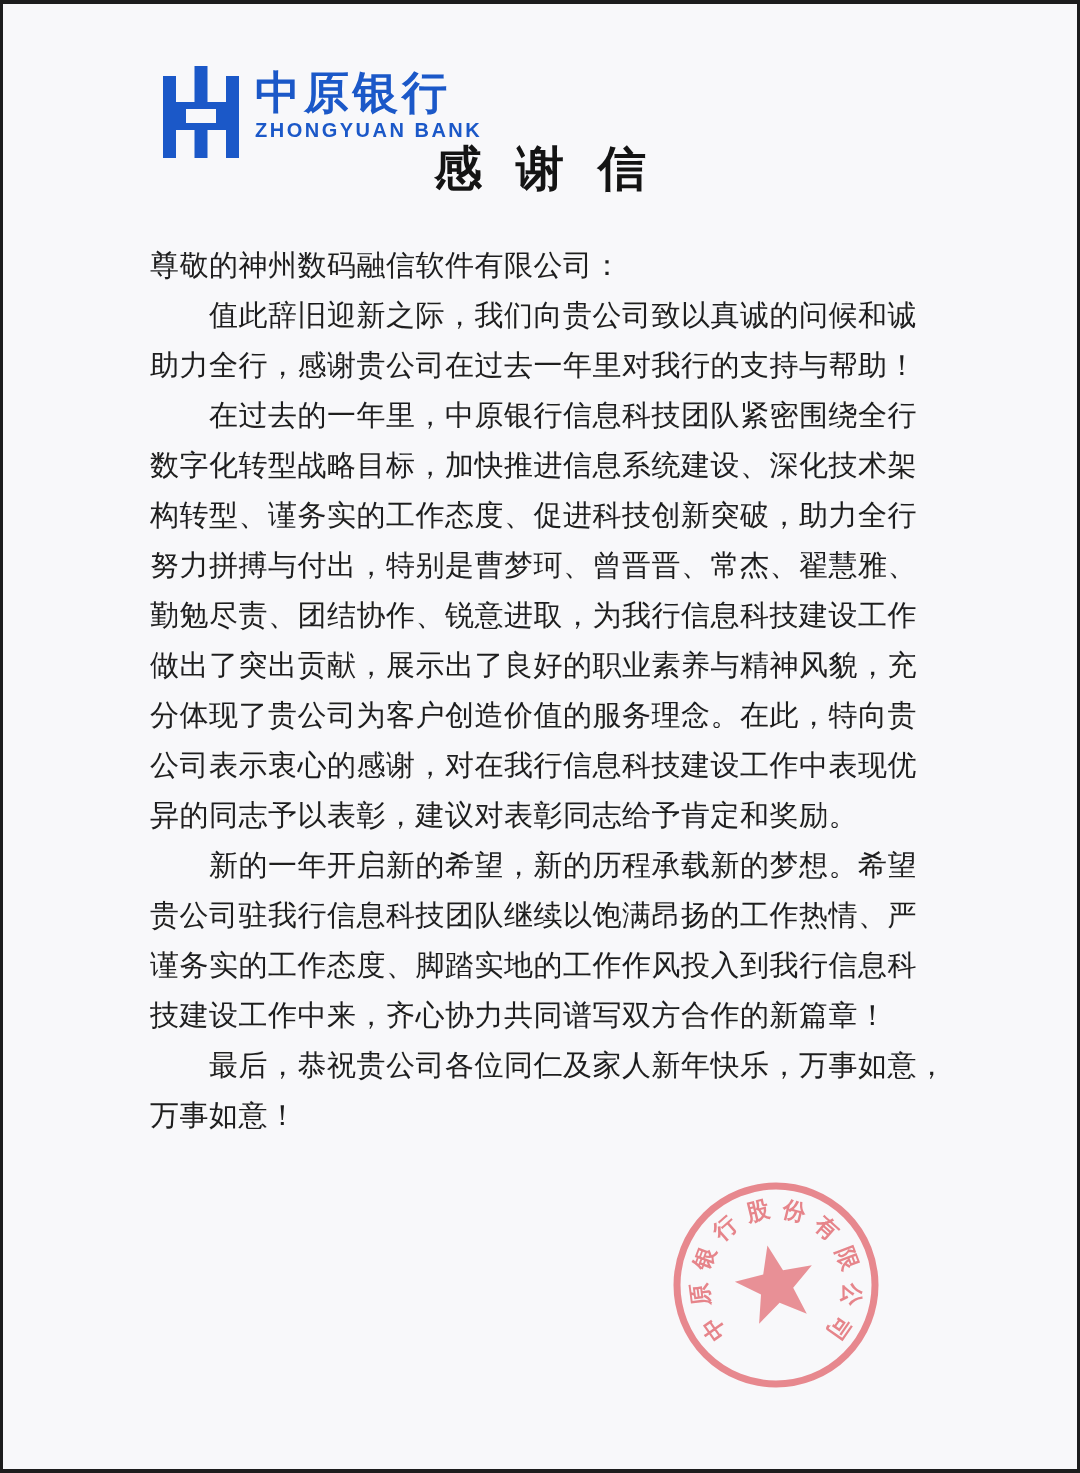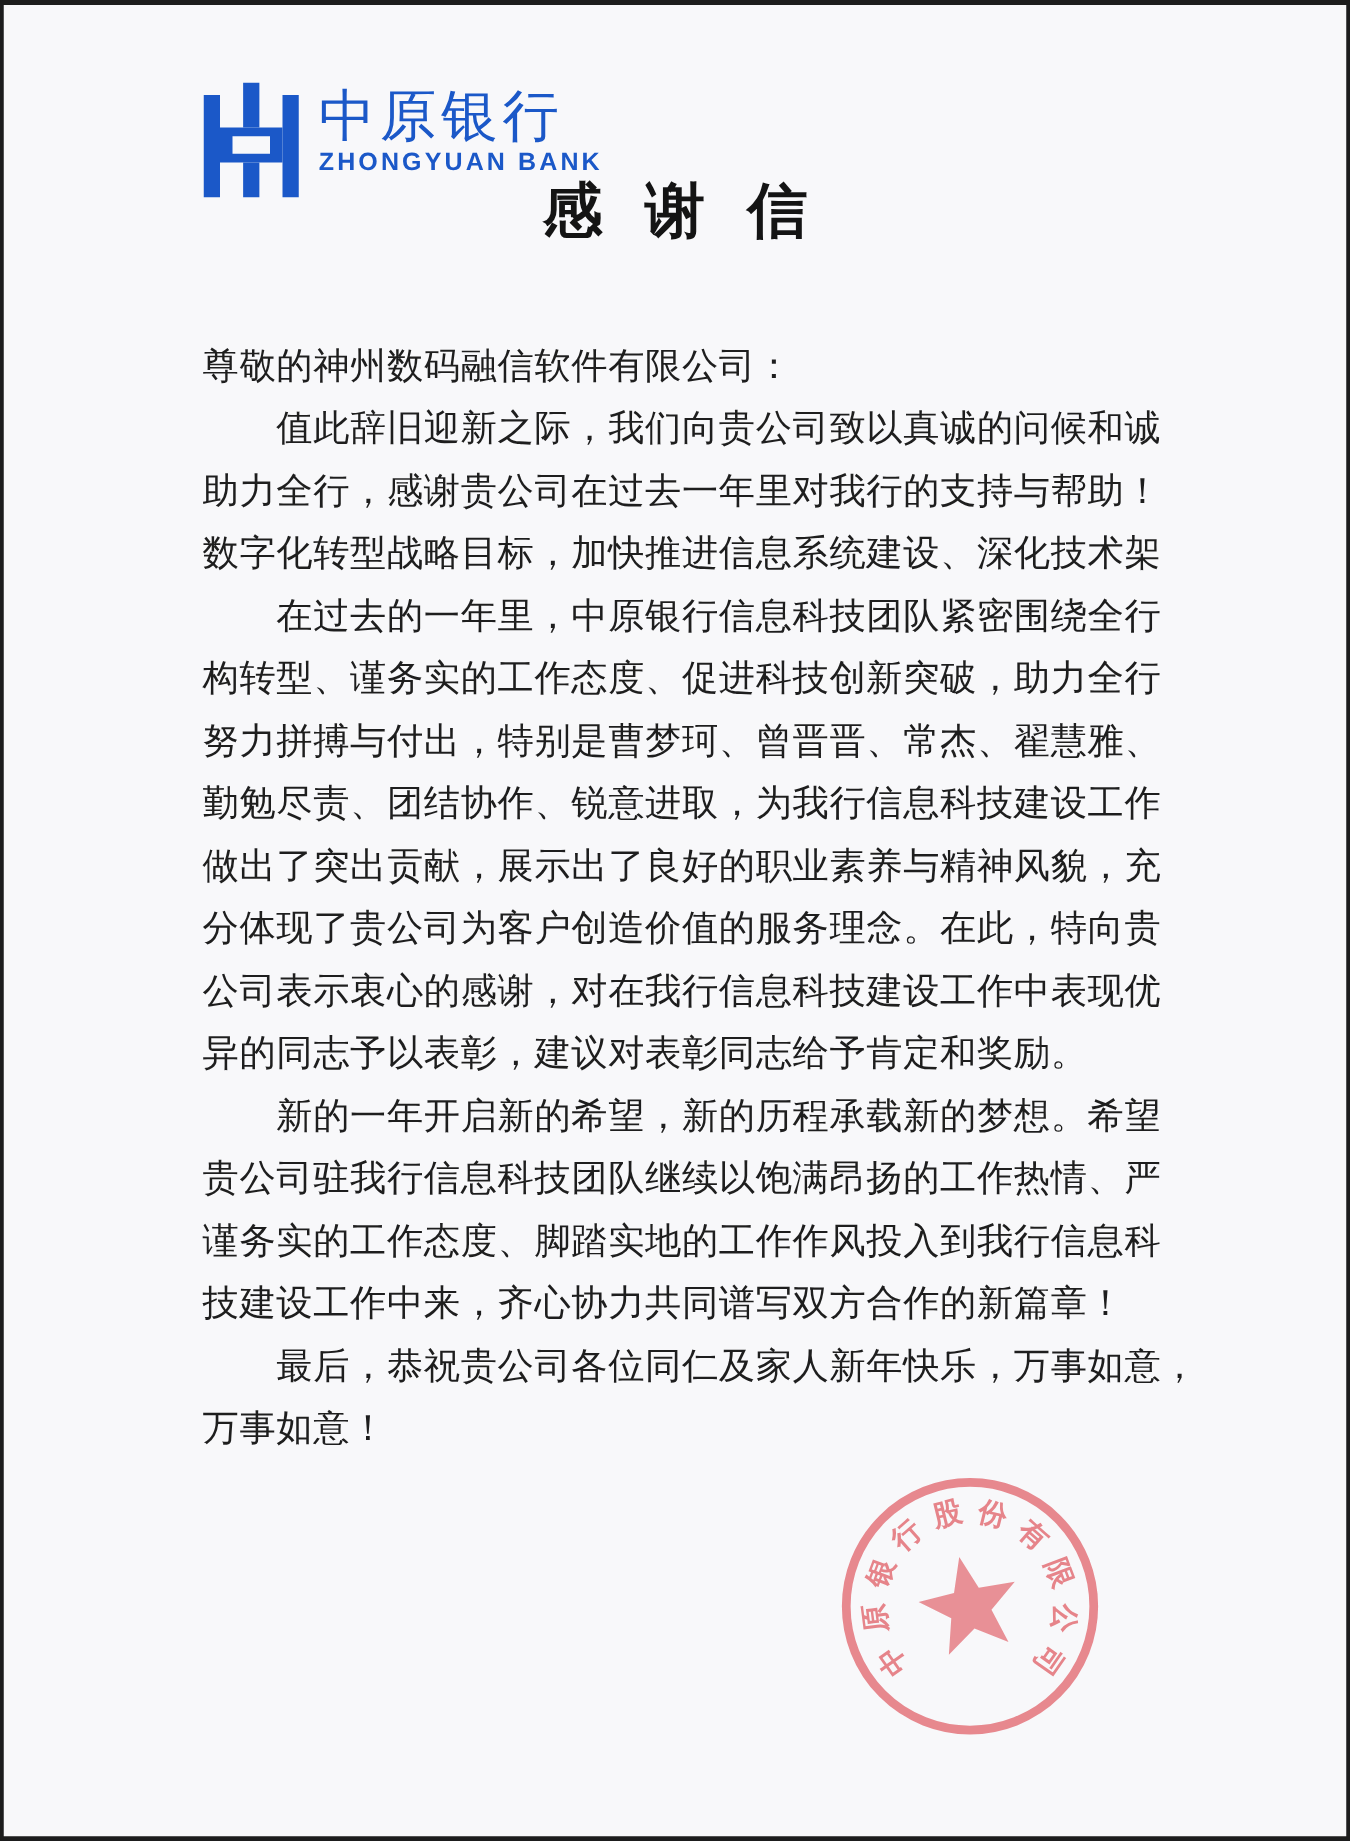--- a/index.html
+++ b/index.html
@@ -18,34 +18,34 @@
     border-top-width:4px;border-bottom-width:4px;
     overflow:hidden;
     font-family:"Liberation Serif","DejaVu Serif",serif;
   }
   
   .logo{position:absolute;left:158px;top:62px;display:flex;gap:14px;align-items:flex-start;color:var(--brand);}
   .logo-mark{flex:0 0 auto;}
   .logo-text{padding-top:4px;}
   .logo-cn{
     font-family:"Liberation Sans","DejaVu Sans",sans-serif;
-    font-size:45px;font-weight:400;letter-spacing:4px;line-height:1.0;color:var(--brand);
+    font-size:45px;font-weight:700;letter-spacing:4px;line-height:1.0;color:var(--brand);
   }
   .logo-en{
     font-family:"Liberation Sans","DejaVu Sans",sans-serif;
     font-size:20px;font-weight:700;letter-spacing:2.5px;margin-top:4px;color:var(--brand);text-align:right;
   }
   
   .title{
     position:absolute;top:133px;left:0;right:0;
     display:flex;justify-content:center;gap:34px;
     font-size:48px;font-weight:700;color:#141414;margin:0;
   }
   
-  .body{position:absolute;left:147px;top:264px;width:800px;margin-left:12px;}
+  .body{position:absolute;left:147px;top:236px;width:800px;}
   .line{
     height:50px;line-height:50px;
     font-size:29px;color:var(--ink);
     letter-spacing:0.5px;white-space:nowrap;
   }
   
   .date{
     position:absolute;left:676px;top:1278px;
     font-size:30px;color:#101010;letter-spacing:1px;z-index:2;
   }
@@ -87,22 +87,22 @@
   <h1 class="title">
     <span>感</span>
     <span>谢</span>
     <span>信</span>
   </h1>
 
   <div class="body">
     <div class="line">尊敬的神州数码融信软件有限公司：</div>
     <div class="line">　　值此辞旧迎新之际，我们向贵公司致以真诚的问候和诚</div>
     <div class="line">助力全行，感谢贵公司在过去一年里对我行的支持与帮助！</div>
+    <div class="line">　　在过去的一年里，中原银行信息科技团队紧密围绕全行</div>
     <div class="line">数字化转型战略目标，加快推进信息系统建设、深化技术架</div>
-    <div class="line">　　在过去的一年里，中原银行信息科技团队紧密围绕全行</div>
     <div class="line">构转型、谨务实的工作态度、促进科技创新突破，助力全行</div>
     <div class="line">努力拼搏与付出，特别是曹梦珂、曾晋晋、常杰、翟慧雅、</div>
     <div class="line">勤勉尽责、团结协作、锐意进取，为我行信息科技建设工作</div>
     <div class="line">做出了突出贡献，展示出了良好的职业素养与精神风貌，充</div>
     <div class="line">分体现了贵公司为客户创造价值的服务理念。在此，特向贵</div>
     <div class="line">公司表示衷心的感谢，对在我行信息科技建设工作中表现优</div>
     <div class="line">异的同志予以表彰，建议对表彰同志给予肯定和奖励。</div>
     <div class="line">　　新的一年开启新的希望，新的历程承载新的梦想。希望</div>
     <div class="line">贵公司驻我行信息科技团队继续以饱满昂扬的工作热情、严</div>
     <div class="line">谨务实的工作态度、脚踏实地的工作作风投入到我行信息科</div>

